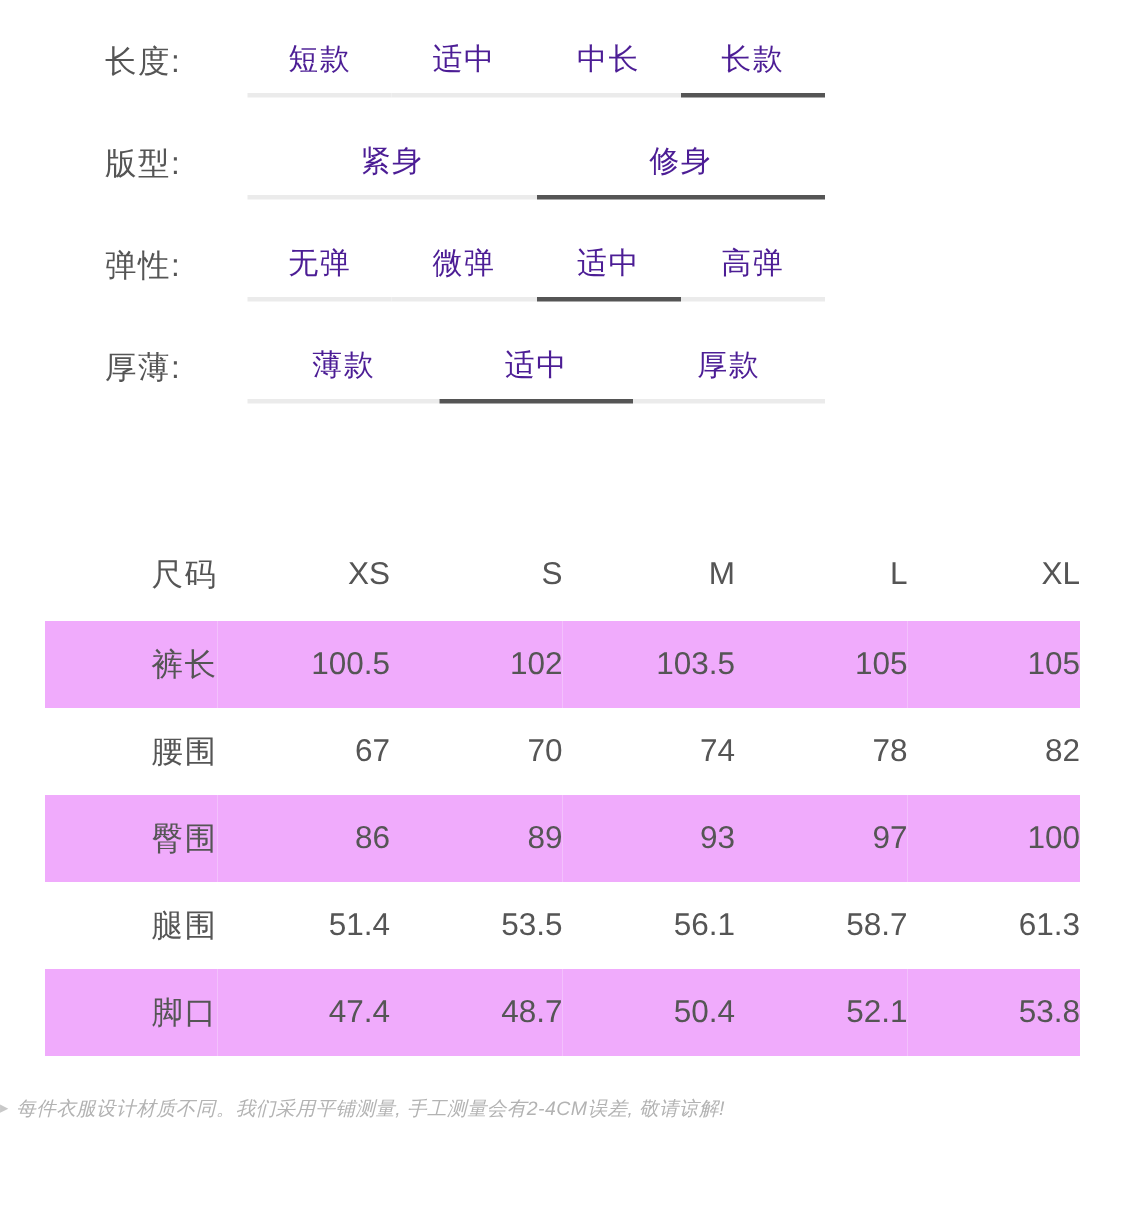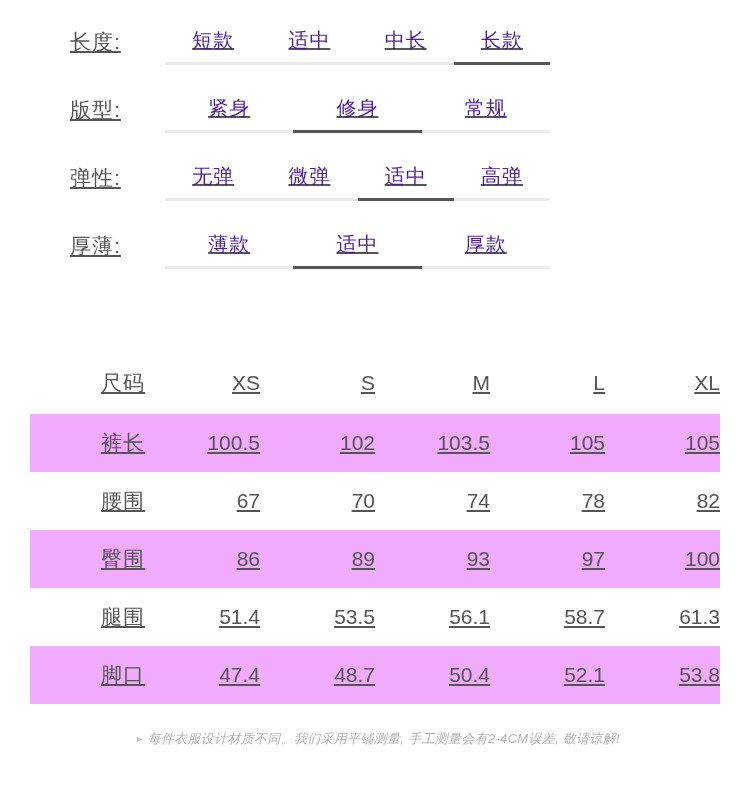--- a/index.html
+++ b/index.html
@@ -11,21 +11,20 @@
     height: 812px;
     background: #ffffff;
     font-family: "Liberation Sans", sans-serif;
     color: #555555;
     overflow: hidden;
   }
   .page {
     position: relative;
     width: 620px;
     height: 812px;
-    text-decoration: underline;
   }
 
   
   .attrs {
     padding: 18px 70px 0 70px;
   }
   .attr-row {
     display: flex;
     align-items: flex-start;
     height: 68px;
@@ -96,26 +95,25 @@
   table.size-table tbody tr.alt {
     background: #f0abfc;
   }
 
   
   .footnote {
     position: absolute;
     left: 0;
     right: 0;
     top: 730px;
-    text-align: right;
+    text-align: left;
     font-size: 13px;
     color: #b3b3b3;
     font-style: italic;
     letter-spacing: 0.3px;
-    padding-left: 16px;
   }
   .footnote .tri {
     display: inline-block;
     margin-right: 5px;
     color: #c8c8c8;
     font-style: normal;
     font-size: 11px;
     vertical-align: 1px;
   }
 </style>
@@ -150,24 +148,20 @@
 
     <div class="attr-row">
       <div class="attr-label">版型:</div>
       <div class="attr-options">
         <div class="attr-opt">
           <span class="opt-text">紧身</span>
           <span class="opt-track"></span>
         </div>
         <div class="attr-opt active">
           <span class="opt-text">修身</span>
-          <span class="opt-track"></span>
-        </div>
-        <div class="attr-opt">
-          <span class="opt-text">常规</span>
           <span class="opt-track"></span>
         </div>
       </div>
     </div>
 
     <div class="attr-row">
       <div class="attr-label">弹性:</div>
       <div class="attr-options">
         <div class="attr-opt">
           <span class="opt-text">无弹</span>

